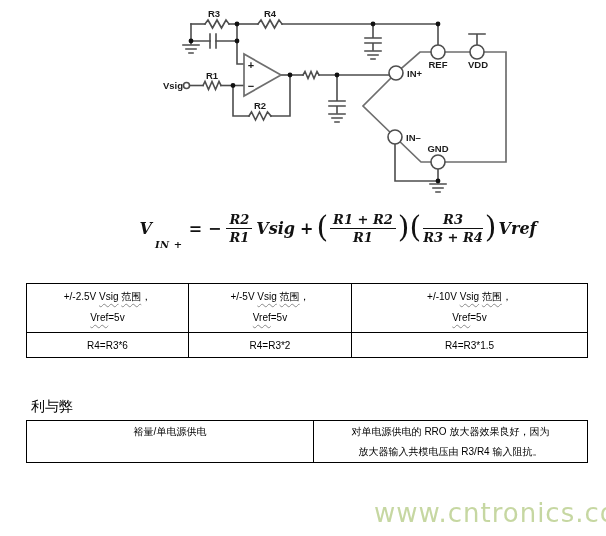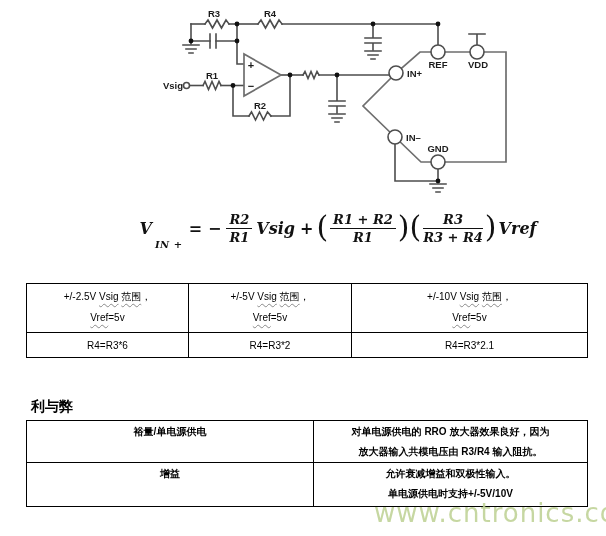--- a/index.html
+++ b/index.html
@@ -31,23 +31,23 @@
   
   table{border-collapse:collapse;table-layout:fixed;position:absolute;}
   td{border:1.5px solid #000;text-align:center;font-size:10px;overflow:hidden;}
   #range-table{left:26px;top:283px;width:561px;}
   #range-table td{height:24px;padding:0;}
   #range-table tr.hdr td{height:46px;line-height:21px;padding-top:2px;vertical-align:top;}
   .squiggle{
     text-decoration-line:underline;text-decoration-style:wavy;
     text-decoration-color:#8a8a8a;text-decoration-thickness:1px;text-underline-offset:3px;
   }
-  #proscons-title{position:absolute;left:31px;top:398px;font-size:14px;font-weight:bold;}
+  #proscons-title{position:absolute;left:31px;top:398px;font-size:14px;}
   #proscons-table{left:26px;top:420px;width:561px;}
-  #proscons-table td{vertical-align:top;padding:1px 2px;line-height:19.5px;font-weight:bold;}
+  #proscons-table td{vertical-align:top;padding:1px 2px;line-height:19.5px;}
   
   #watermark{
     position:absolute;left:374px;top:498px;z-index:6;
     font-family:"DejaVu Sans",sans-serif;font-size:26px;font-weight:500;
     color:#bdd192;opacity:0.85;letter-spacing:1px;white-space:nowrap;
   }
 </style>
 </head>
 <body>
 
@@ -181,43 +181,36 @@
       <div><span class="squiggle">Vref</span><span>=5v</span></div>
     </td>
     <td>
       <div><span>+/-10V</span> <span class="squiggle">Vsig</span> <span class="squiggle">范围</span><span>，</span></div>
       <div><span class="squiggle">Vref</span><span>=5v</span></div>
     </td>
   </tr>
   <tr>
     <td>R4=R3*6</td>
     <td>R4=R3*2</td>
-    <td>R4=R3*2.1</td>
+    <td>R4=R3*1.5</td>
   </tr>
 </tbody>
   </table>
 
 <div id="proscons-title">利与弊</div>
 
 <table id="proscons-table">
   <colgroup>
       <col style="width:287px">
       <col style="width:274px">
     </colgroup>
   <tbody>
       <tr style="height:40px">
     <td>裕量/单电源供电</td>
     <td>
       <div>对单电源供电的 RRO 放大器效果良好，因为</div>
       <div>放大器输入共模电压由 R3/R4 输入阻抗。</div>
     </td>
   </tr>
-  <tr style="height:44px">
-    <td>增益</td>
-    <td>
-      <div>允许衰减增益和双极性输入。</div>
-      <div>单电源供电时支持+/-5V/10V</div>
-    </td>
-  </tr>
 </tbody>
   </table>
 
 <div id="watermark">www.cntronics.com</div>
 
 </body></html>

